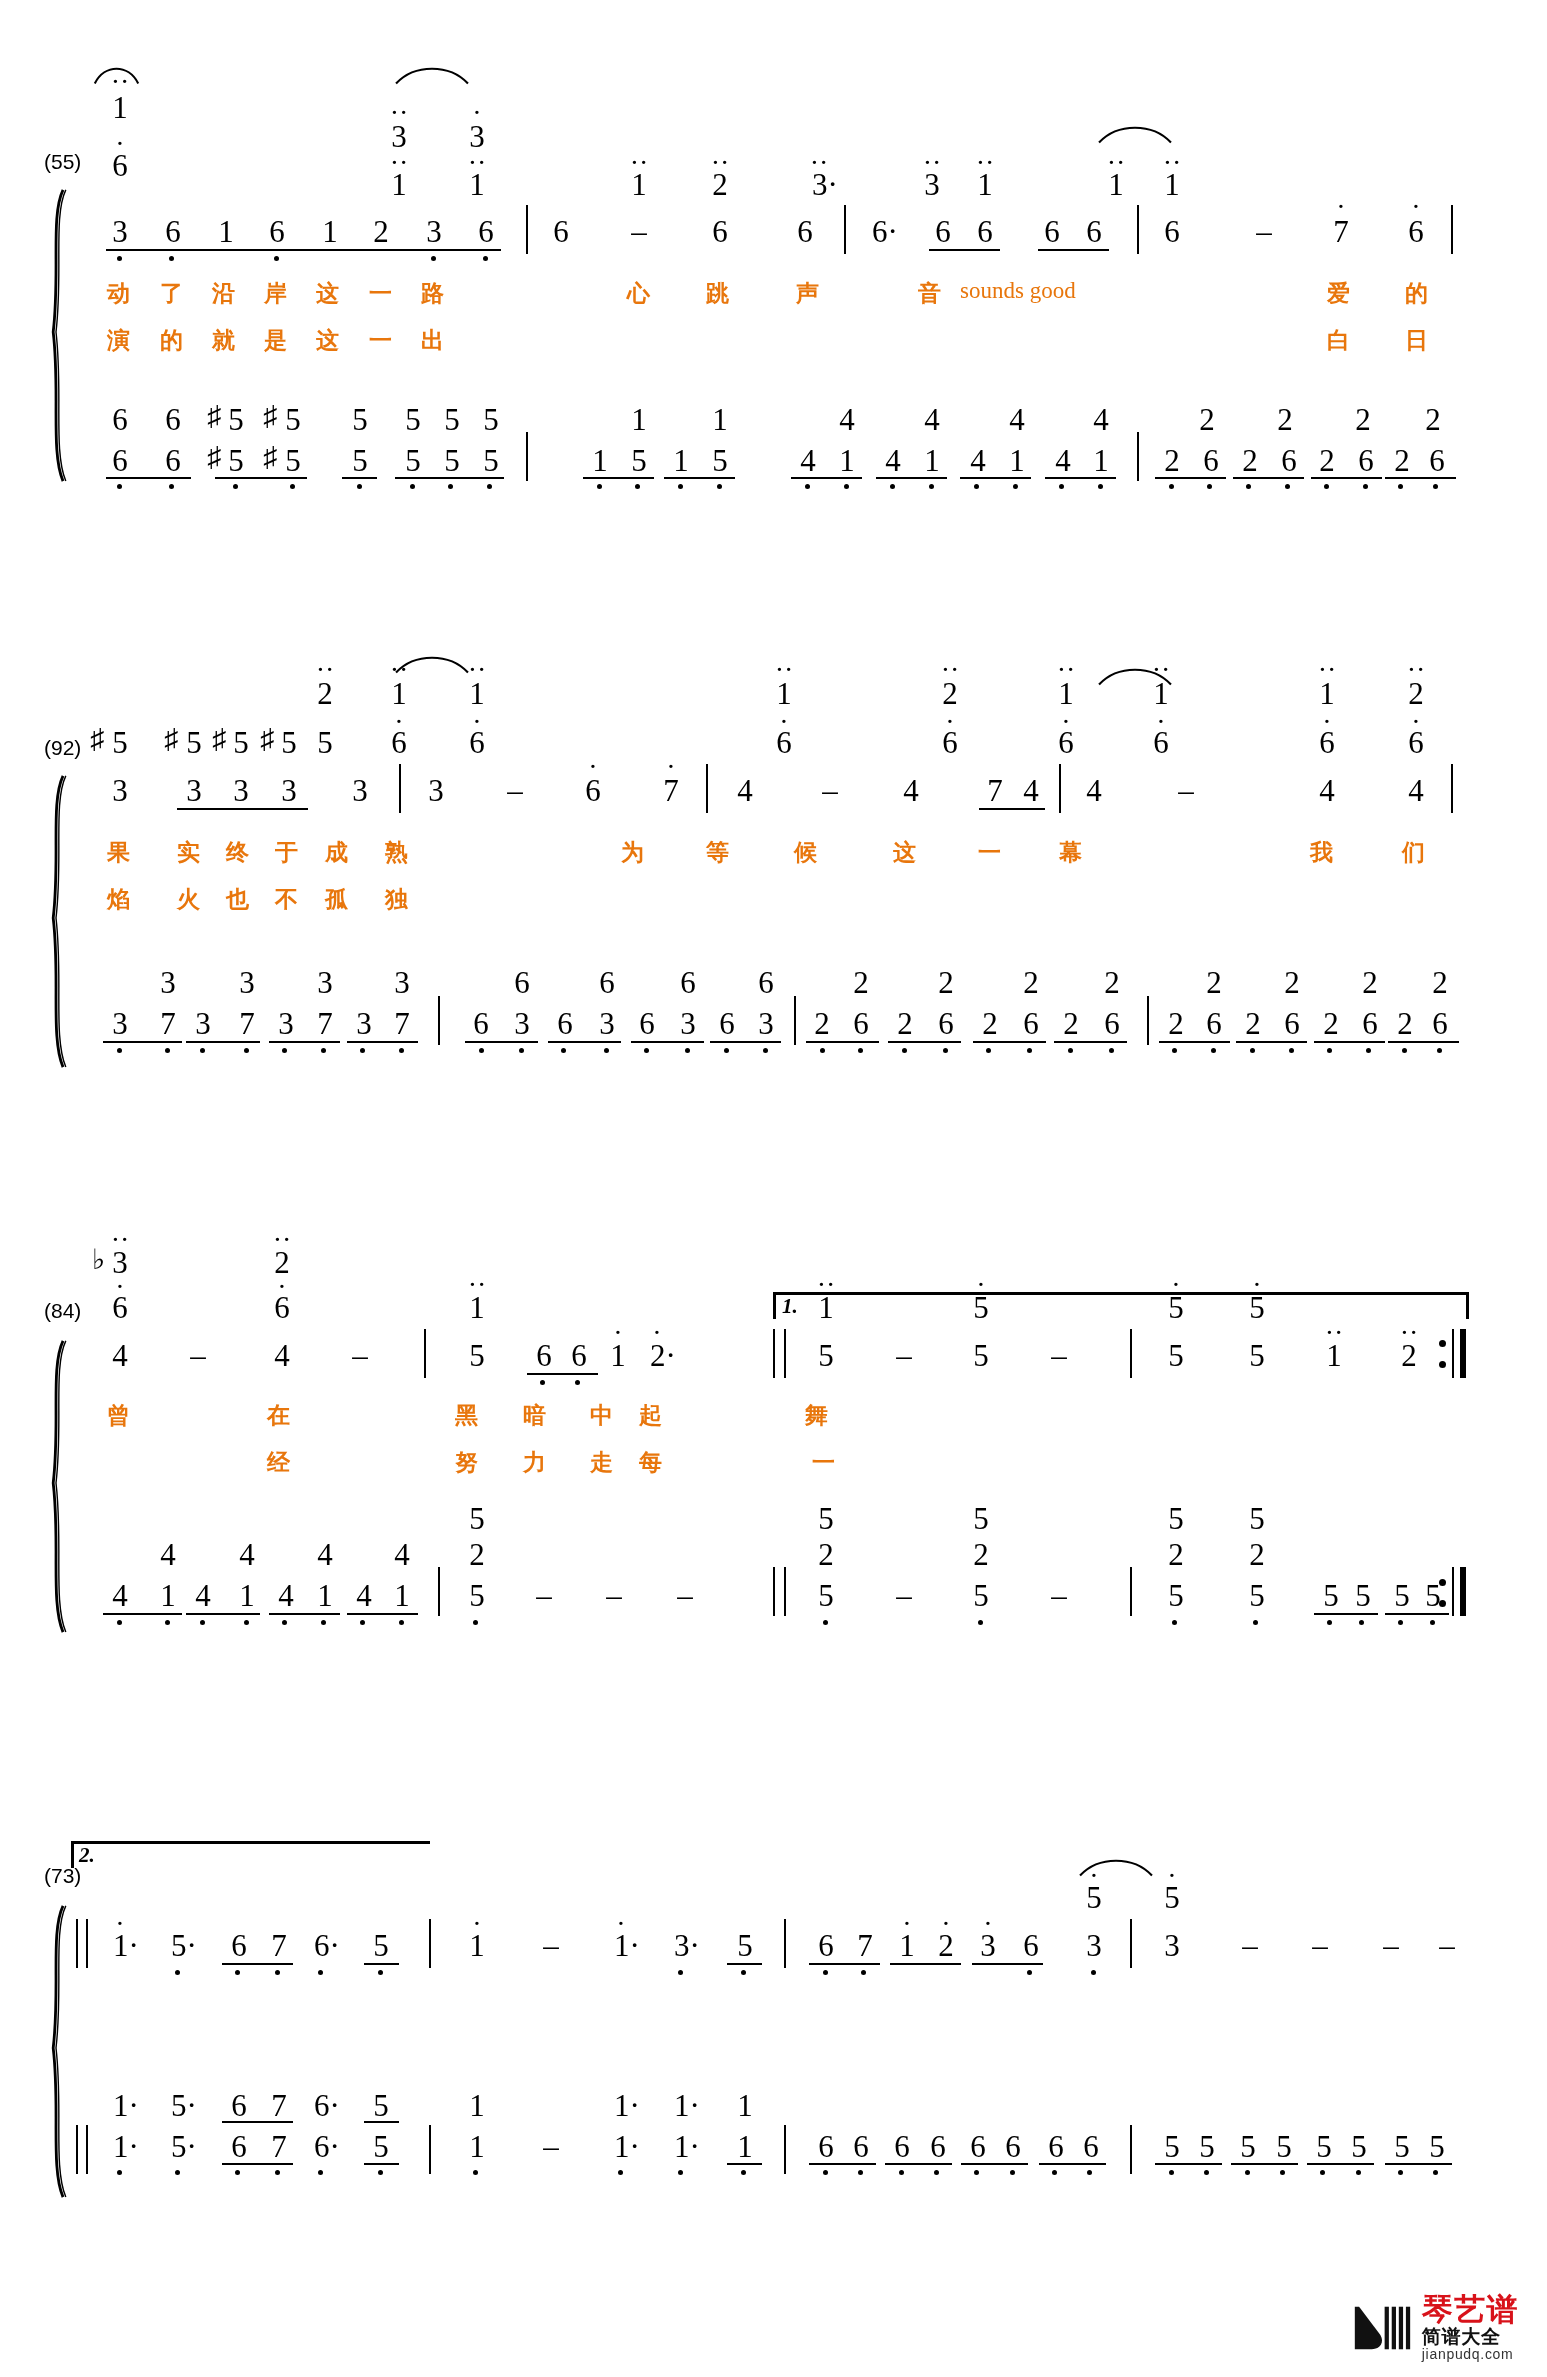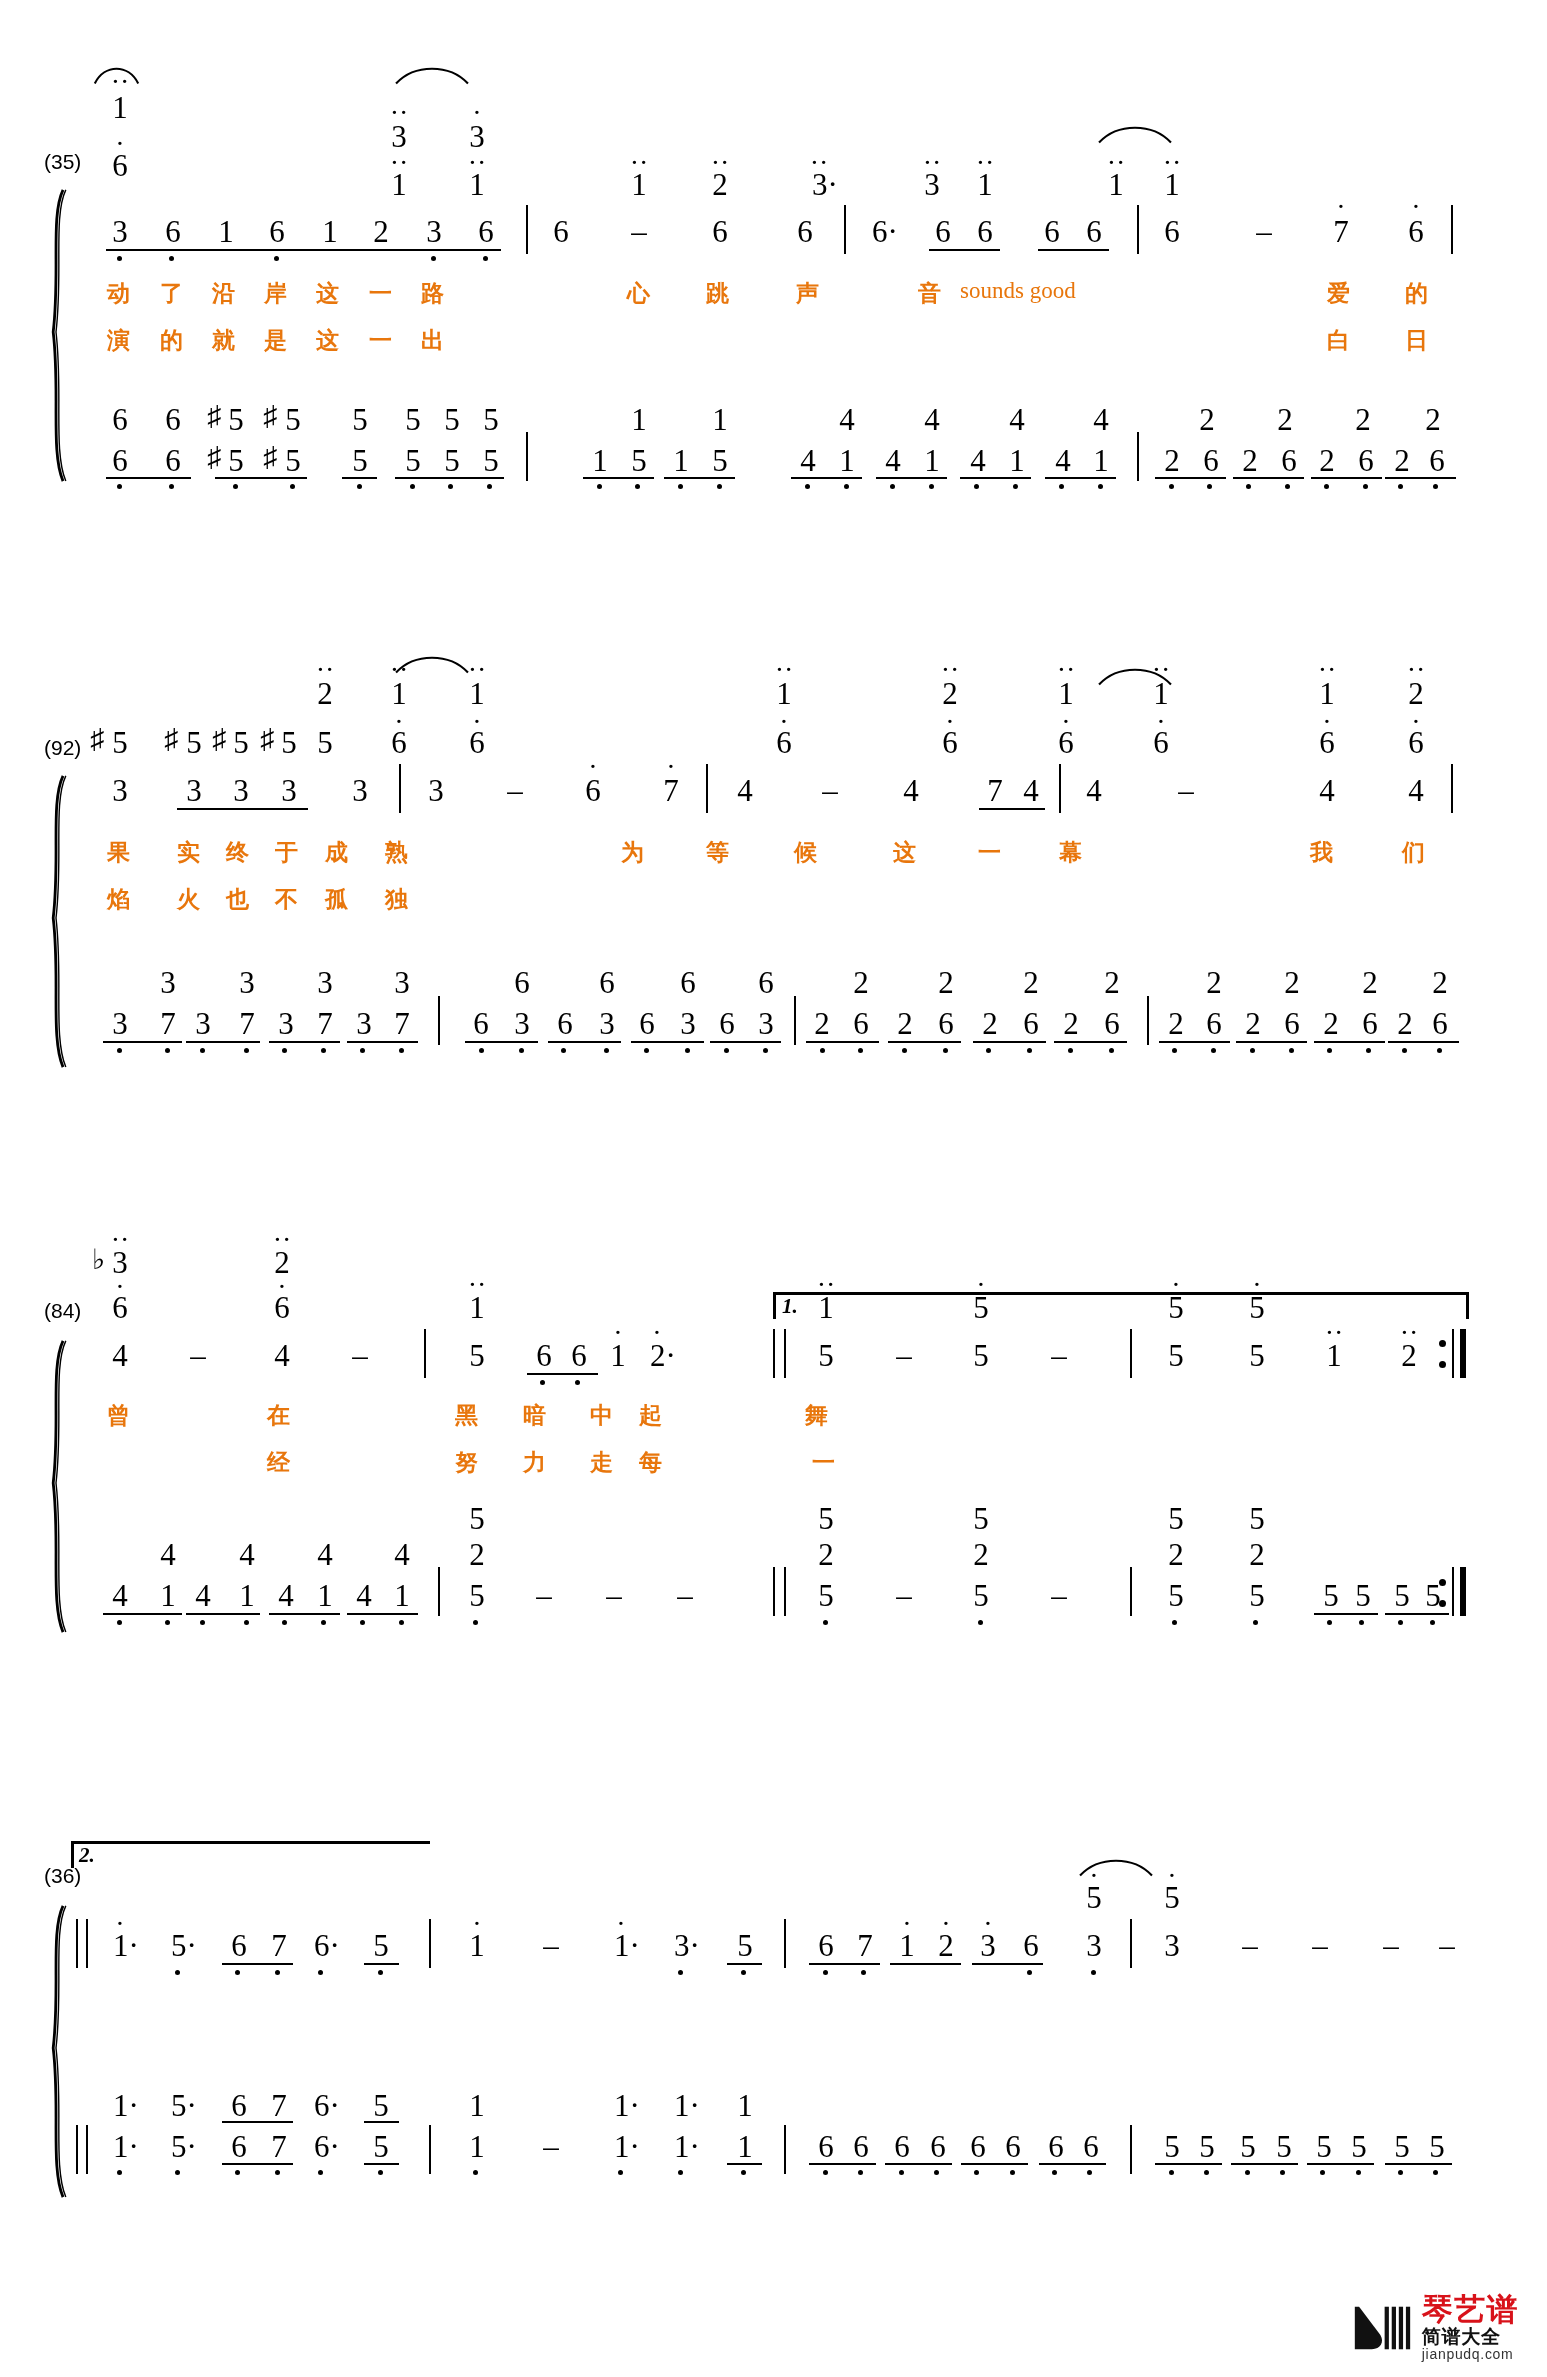--- a/index.html
+++ b/index.html
@@ -52,21 +52,21 @@
   .logo-sub{font-family:"Liberation Sans",sans-serif;font-size:19px;font-weight:700;color:#111;letter-spacing:0.7px;}
   .logo-url{font-family:"Liberation Sans",sans-serif;font-size:14px;color:#333;letter-spacing:0.7px;}
 </style>
 </head>
 <body>
 
 <div class="sheet">
 
 <div class="sys" style="top:0;height:537px;">
 
-  <div class="measure-label" style="left:44px;top:150px;">(35)</div>
+  <div class="measure-label" style="left:44px;top:150px;">(55)</div>
 
   <svg class="bracepath" style="left:42px;top:187px;" width="28" height="297" viewBox="0 0 40 420">
     <path d="M30 2 C12 40 26 120 16 205 C26 290 12 375 30 418" stroke="#000" stroke-width="4" fill="none"></path>
     <path d="M34 2 C16 40 30 120 20 205 C30 290 16 375 34 418" stroke="#000" stroke-width="2" fill="none"></path>
   </svg>
 
   <svg class="slur" style="left:92px;top:61px;" width="49" height="25.4" viewBox="0 0 70 36">
         <path d="M4 32 C18 4 52 4 66 32" stroke="#000" stroke-width="3" fill="none"></path>
       </svg>
   <svg class="slur" style="left:393px;top:61px;" width="78" height="25.4" viewBox="0 0 110 36">
@@ -666,21 +666,21 @@
   <div class="dot" style="left:1430px;top:455px;"></div>
 
   <div class="thickline" style="left:1460px;top:402px;width:6.4px;height:49px;"></div>
   <div class="barline" style="left:1452px;top:402px;height:49px;"></div>
   <div class="dot" style="left:1439px;top:414px;width:7px;height:7px;"></div>
   <div class="dot" style="left:1439px;top:435px;width:7px;height:7px;"></div>
 </div>
 
 <div class="sys" style="top:1744px;height:537px;">
 
-  <div class="measure-label" style="left:44px;top:120px;">(36)</div>
+  <div class="measure-label" style="left:44px;top:120px;">(73)</div>
 
   <svg class="bracepath" style="left:42px;top:159px;" width="28" height="297" viewBox="0 0 40 420">
     <path d="M30 2 C12 40 26 120 16 205 C26 290 12 375 30 418" stroke="#000" stroke-width="4" fill="none"></path>
     <path d="M34 2 C16 40 30 120 20 205 C30 290 16 375 34 418" stroke="#000" stroke-width="2" fill="none"></path>
   </svg>
 
   <div class="thickline" style="left:71px;top:97px;width:359px;height:2.8px;"></div>
   <div class="thickline" style="left:71px;top:97px;width:2.8px;height:27px;"></div>
   <div class="voltalabel" style="left:79px;top:99px;">2.</div>
 

